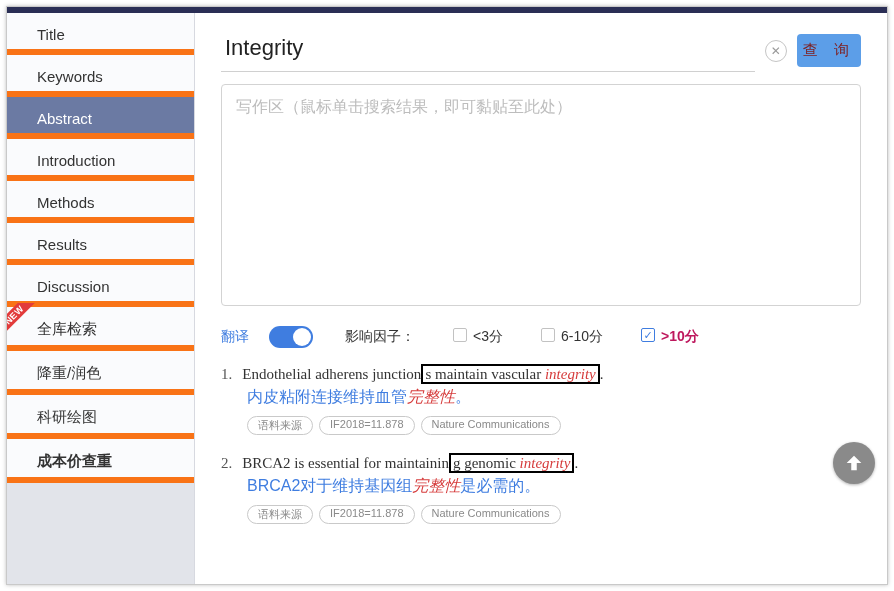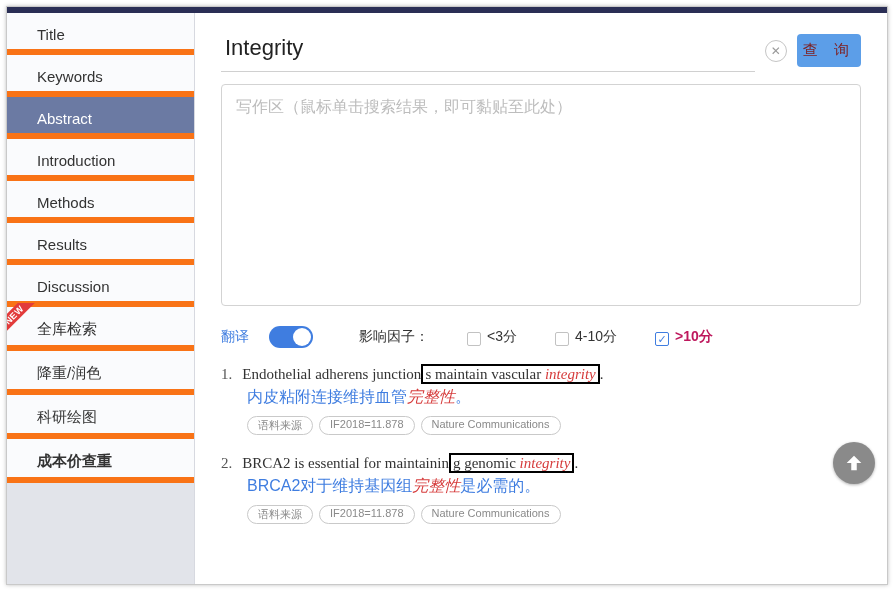--- a/index.html
+++ b/index.html
@@ -141,22 +141,22 @@
     position: relative;
     cursor: pointer;
   }
   .toggle .knob {
     position: absolute;
     right: 2px; top: 2px;
     width: 18px; height: 18px;
     background: #fff;
     border-radius: 50%;
   }
-  .if-label { margin-left: 26px; font-weight: 500; }
-  .cb-group { display: flex; align-items: flex-end; gap: 6px; margin-left: 18px; cursor: pointer;}
+  .if-label { margin-left: 12px; font-weight: 500; }
+  .cb-group { display: flex; align-items: flex-start; gap: 6px; margin-left: 18px; cursor: pointer;}
   .cb {
     width: 14px; height: 14px;
     border: 1px solid #c2c2c2;
     border-radius: 2px;
     display: inline-flex; align-items: center; justify-content: center;
     background: #fff;
   }
   .cb.checked { border-color: #3f7de0; }
   .cb.checked::after {
     content: "✓"; color: #3f7de0; font-size: 11px; line-height: 1;
@@ -252,21 +252,21 @@
             <div class="knob"></div>
           </div>
         <span class="if-label">影响因子：</span>
 
         <label class="cb-group">
           <span class="cb"></span>
           <span class="cb-text">&lt;3分</span>
         </label>
         <label class="cb-group">
           <span class="cb"></span>
-          <span class="cb-text">4-10分</span>
+          <span class="cb-text">6-10分</span>
         </label>
         <label class="cb-group">
           <span class="cb checked"></span>
           <span class="cb-text blue">&gt;10分</span>
         </label>
       </div>
 
       <div class="results">
 
         <div class="result-item">

